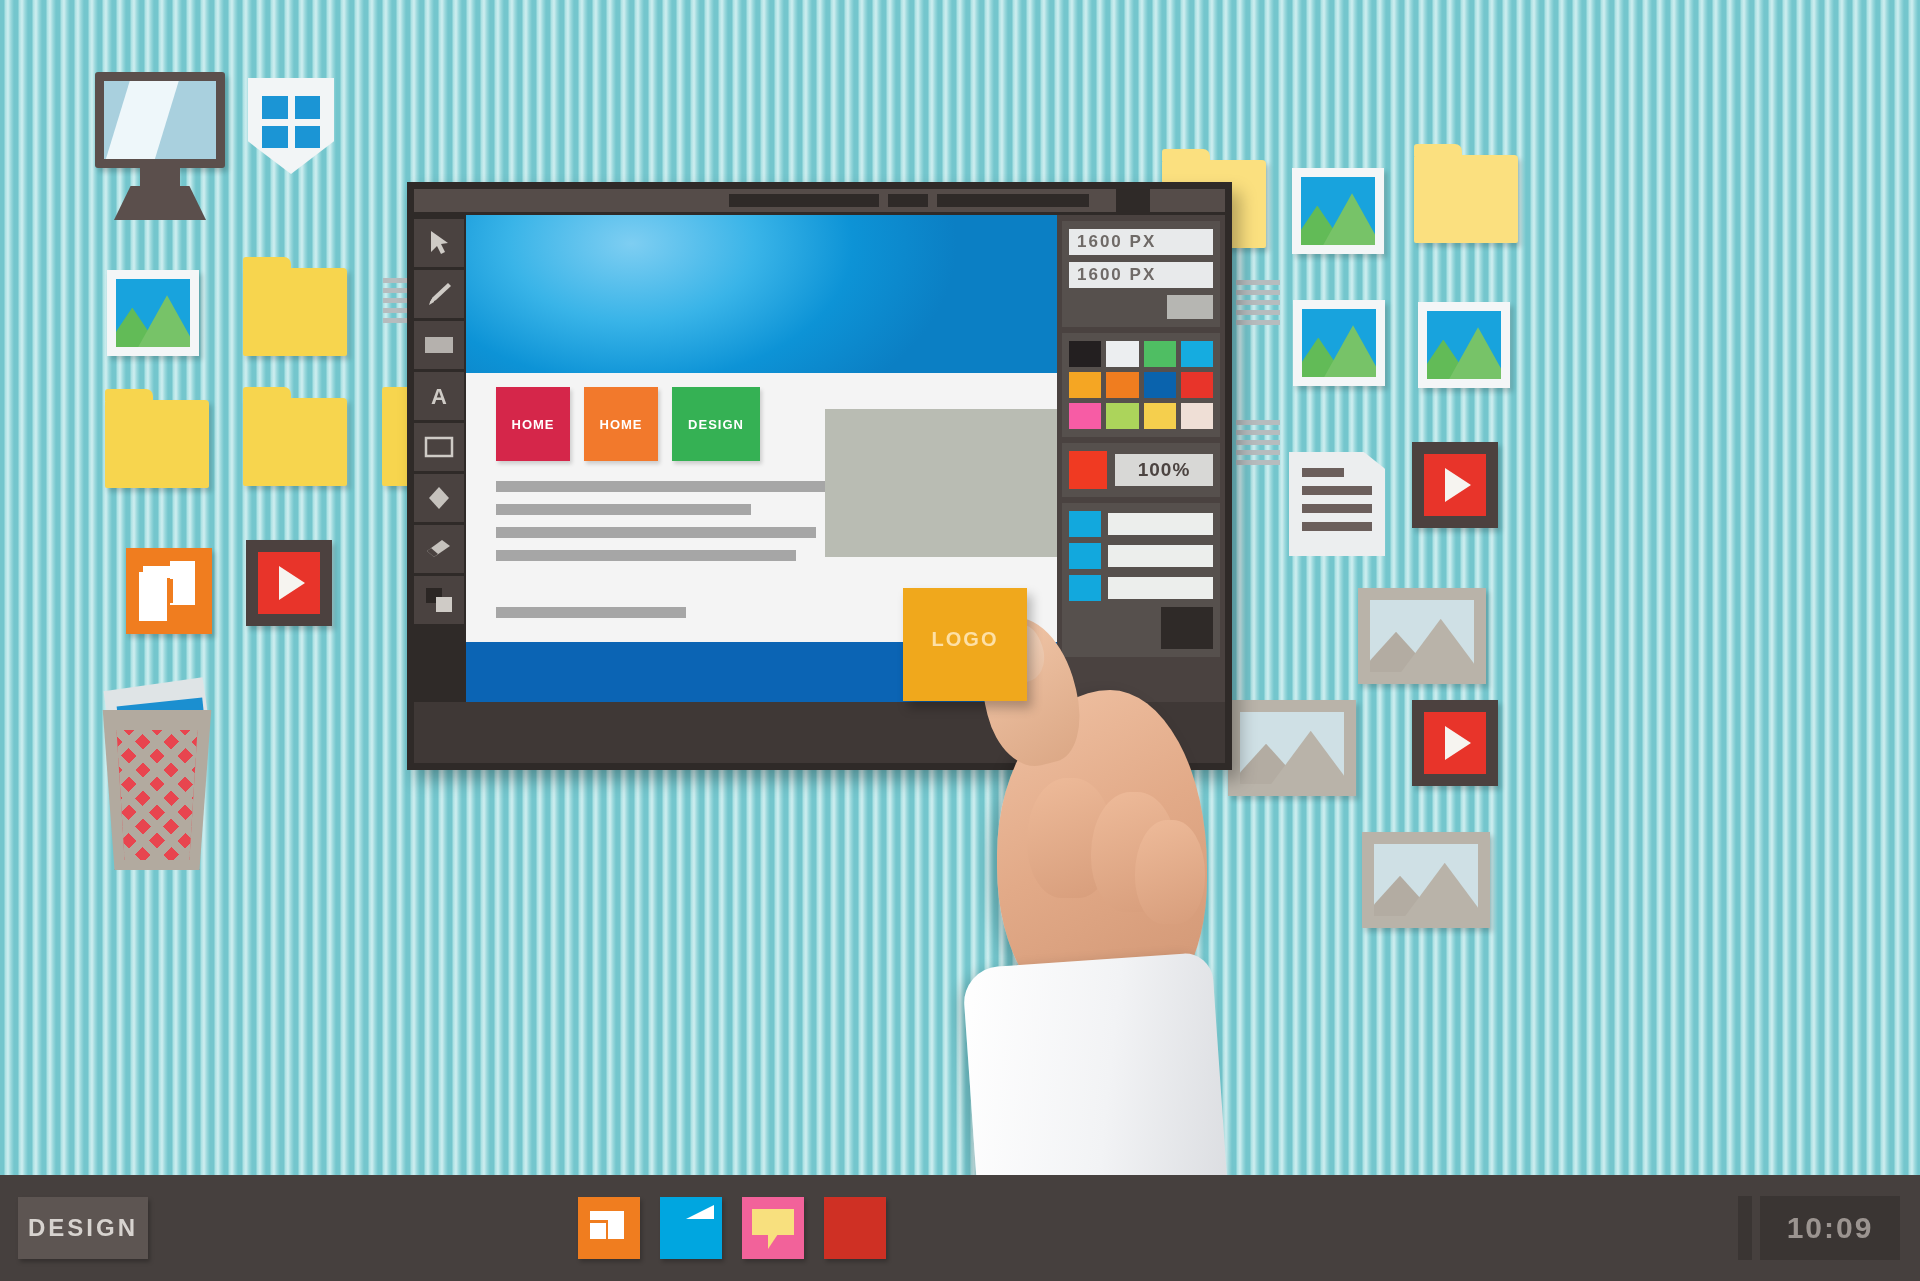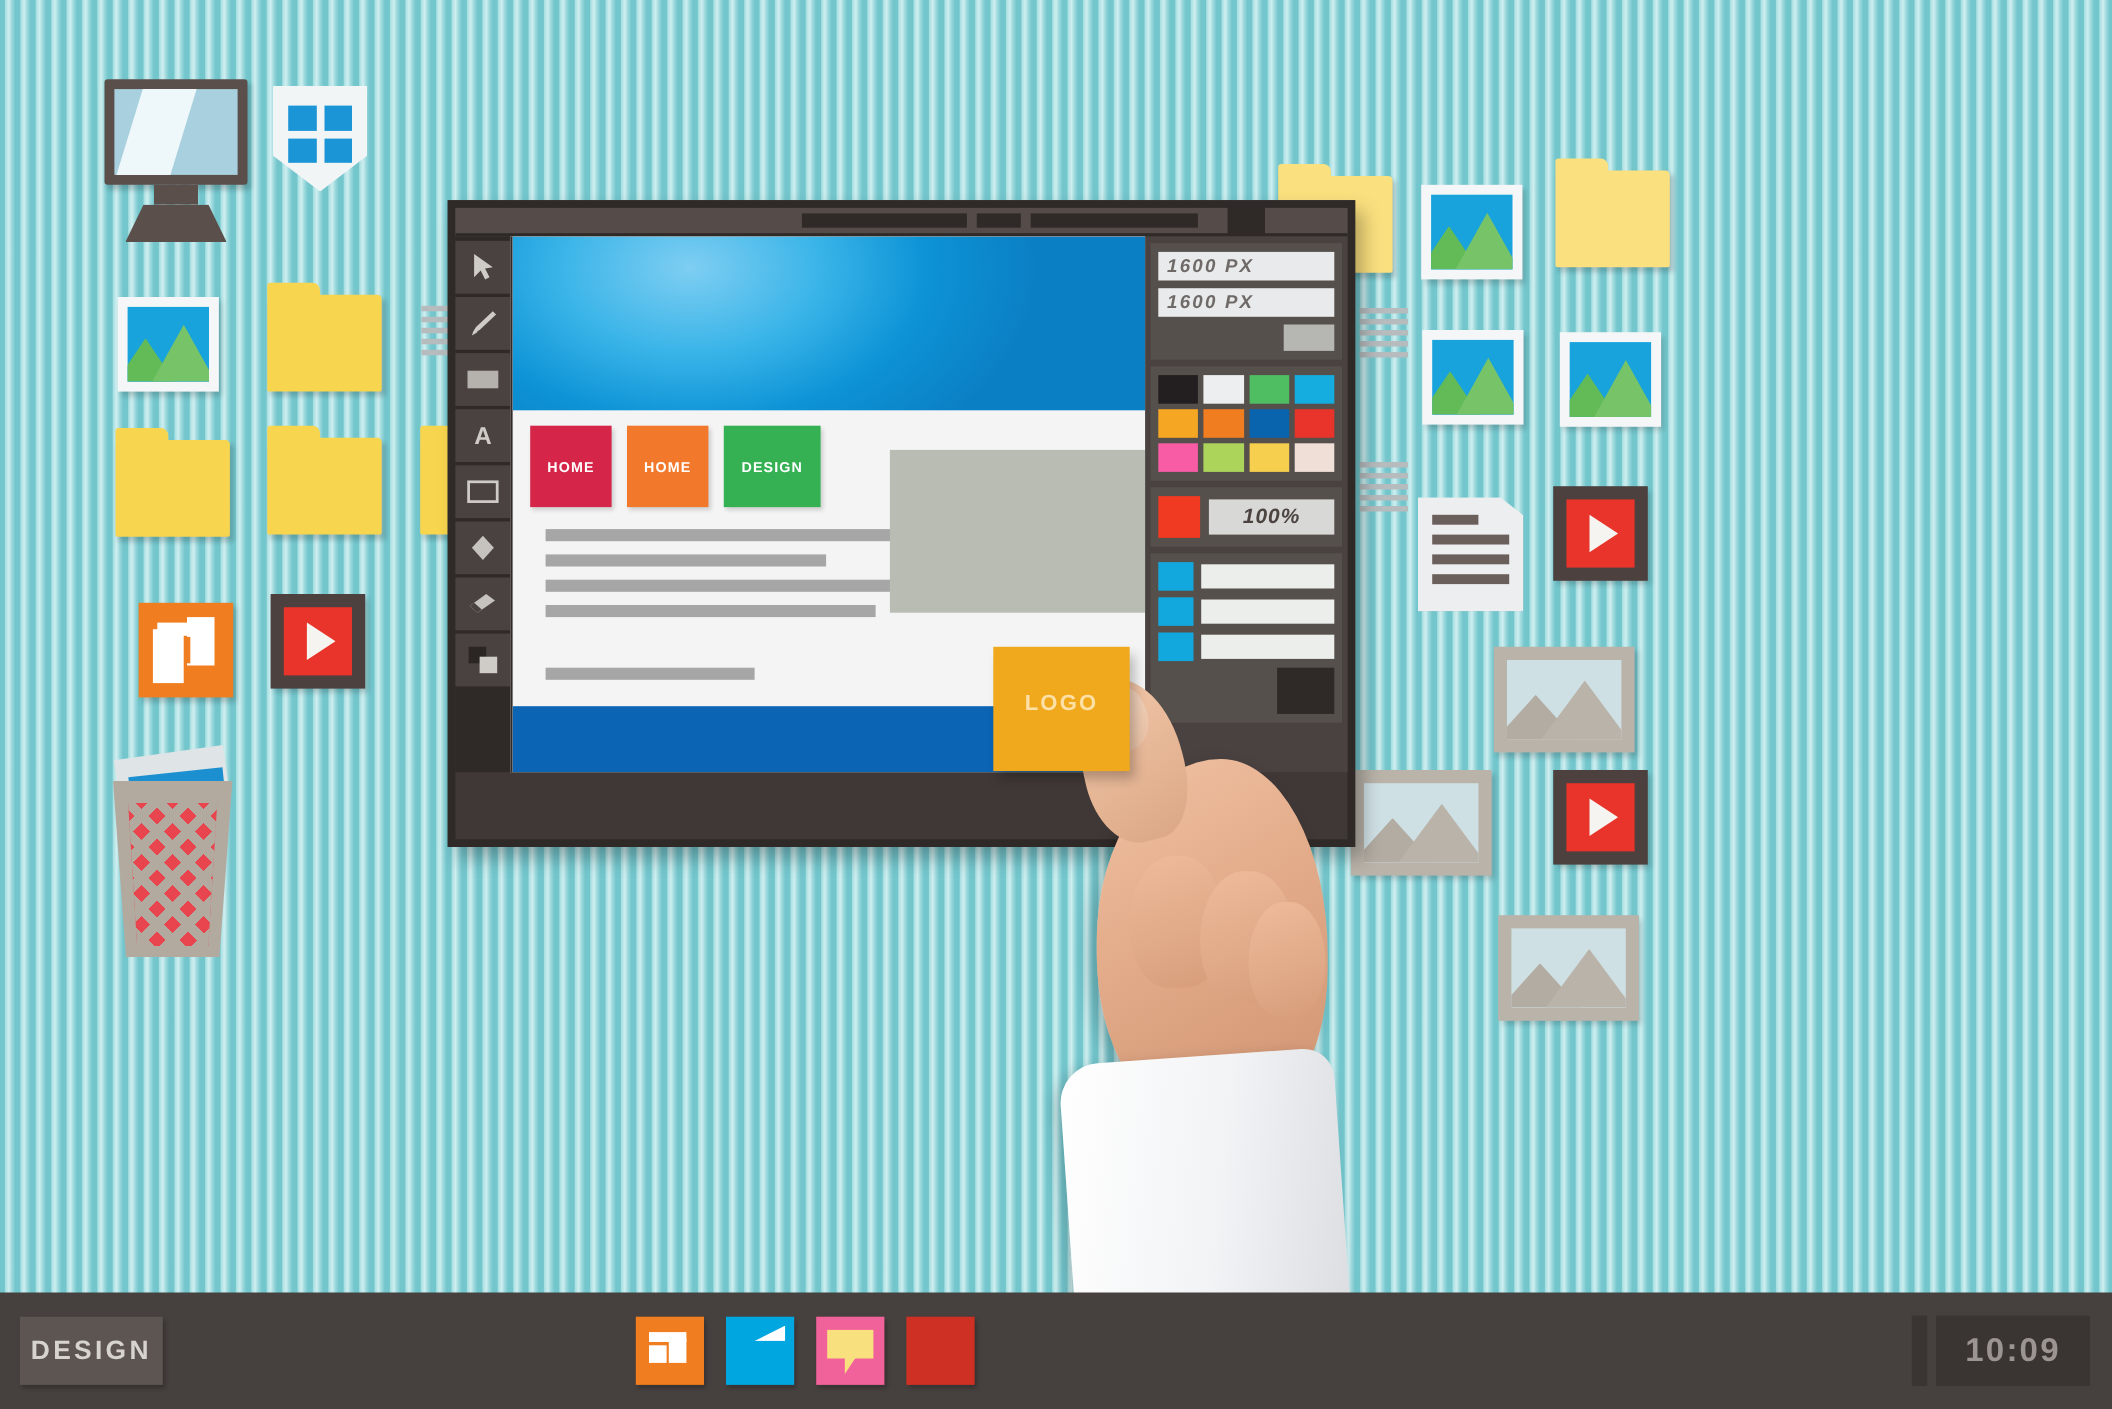--- a/index.html
+++ b/index.html
@@ -203,40 +203,40 @@
   }
   .tool svg{ display:block; }
 
   
   #canvas{ flex:1;background:#f4f4f4;position:relative;overflow:hidden;border-left:2px solid #2f2a28; }
   #hero{
     height:158px;
     background:
       radial-gradient(ellipse 55% 130% at 28% 18%, #7ecef2 0%, #39b4e8 38%, #0d93d6 68%, #0b7fc4 100%);
   }
-  #navrow{ display:flex;gap:14px;padding:14px 0 0 16px; }
+  #navrow{ display:flex;gap:14px;padding:14px 0 0 30px; }
   .navbtn{
     width:74px;height:74px;display:flex;align-items:center;justify-content:center;
     color:#fff;font-size:13px;font-weight:bold;letter-spacing:1px;
     box-shadow:2px 3px 4px rgba(0,0,0,.16);
   }
   .navbtn.home{ background:#d5264a; }
   .navbtn.news{ background:#f2792c; }
   .navbtn.contact{ background:#35b154; width:88px; }
   #bodylines{ padding:20px 0 0 30px; position:relative; }
   #bodylines .ln{ height:11px;background:#a6a6a6;margin-bottom:12px; }
   .l1{ width:330px; } .l2{ width:255px; } .l3{ width:320px; } .l4{ width:300px; }
   .l5{ width:190px;margin-top:46px; }
   #imgbox{
     position:absolute;right:0;top:194px;width:232px;height:148px;background:#b9bcb3;
   }
   #footerbar{ position:absolute;left:0;bottom:0;width:100%;height:60px;background:#0b64b4; }
 
   
-  #rightpanel{ width:184px;background:#4a4240;padding:6px 5px;display:flex;flex-direction:column;gap:6px;font-style:italic; }
+  #rightpanel{ width:168px;background:#4a4240;padding:6px 5px;display:flex;flex-direction:column;gap:6px; }
   .pgroup{ background:#56504d;padding:8px 7px; }
   .pxfield{
     background:#e8eaeb;color:#6f6a67;font-size:17px;font-weight:bold;letter-spacing:2px;
     padding:3px 8px;margin-bottom:7px;
   }
   .pxslider{ width:46px;height:24px;background:#b6b6b2;margin-left:auto; }
   .swatchgrid{ display:grid;grid-template-columns:repeat(4,1fr);gap:5px; }
   .swatchgrid i{ display:block;height:26px; }
   .zoomrow{ display:flex;align-items:center;gap:8px; }
   .zoomchip{ width:38px;height:38px;background:#f03a22; }

